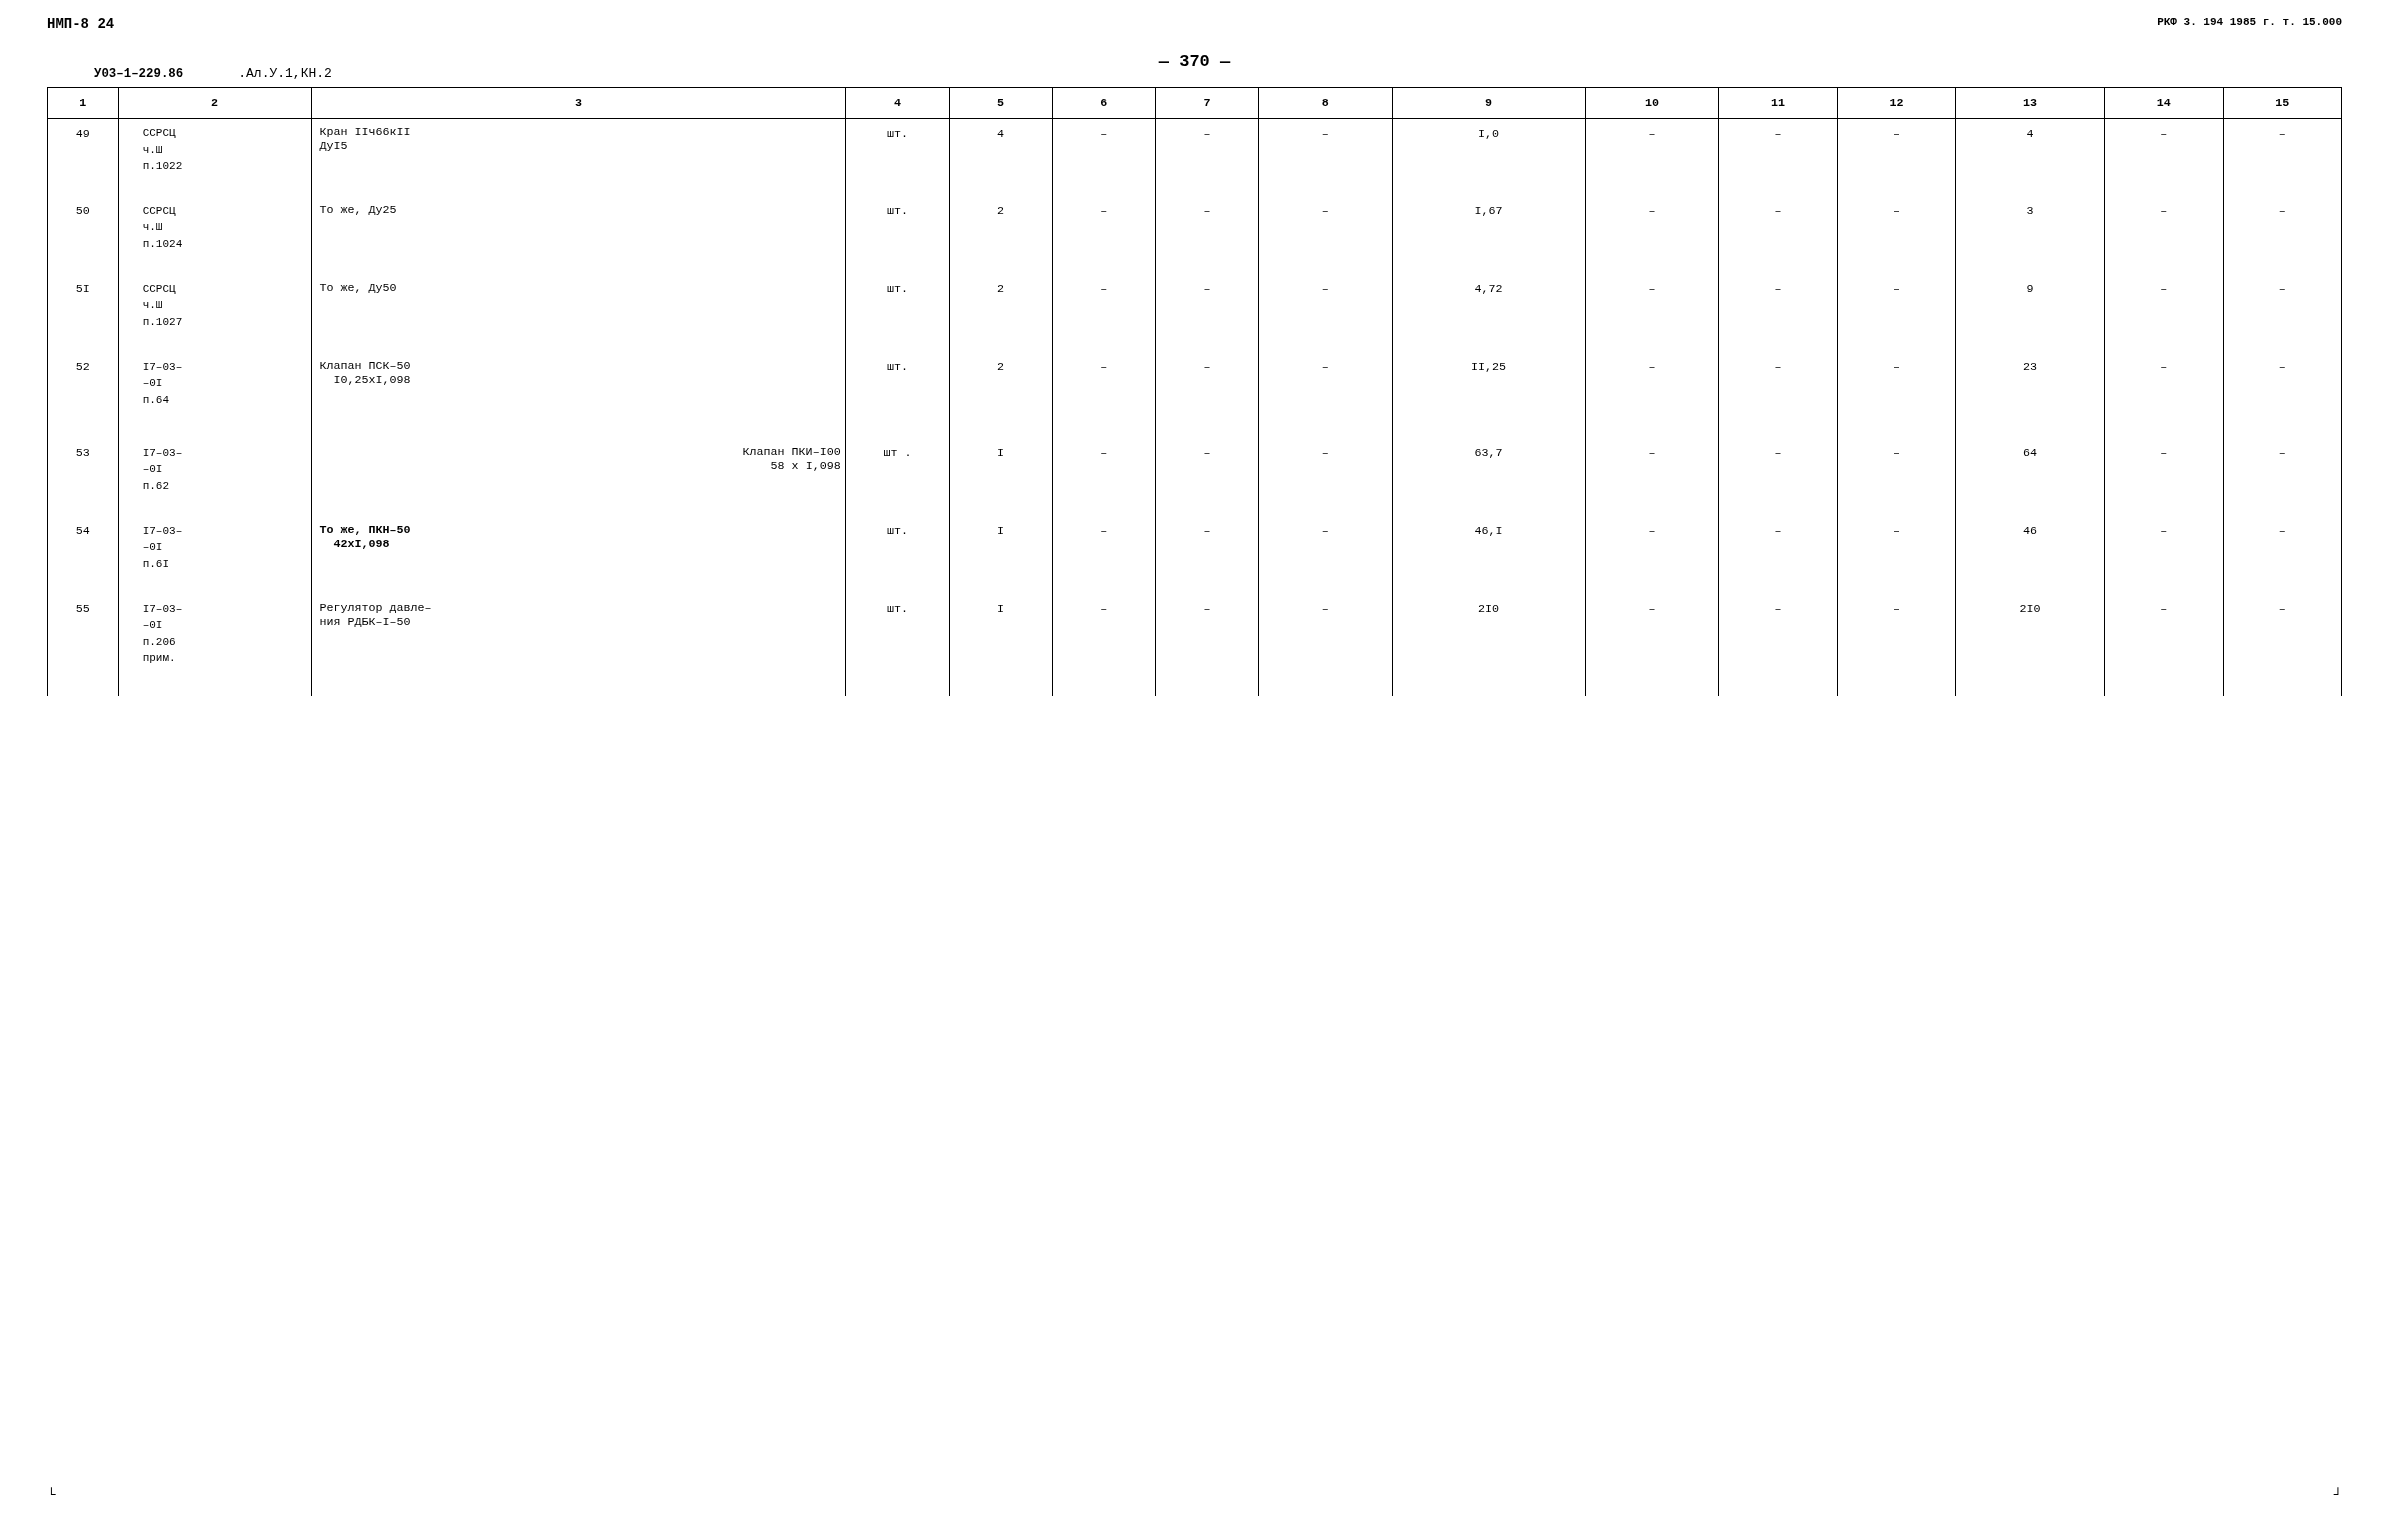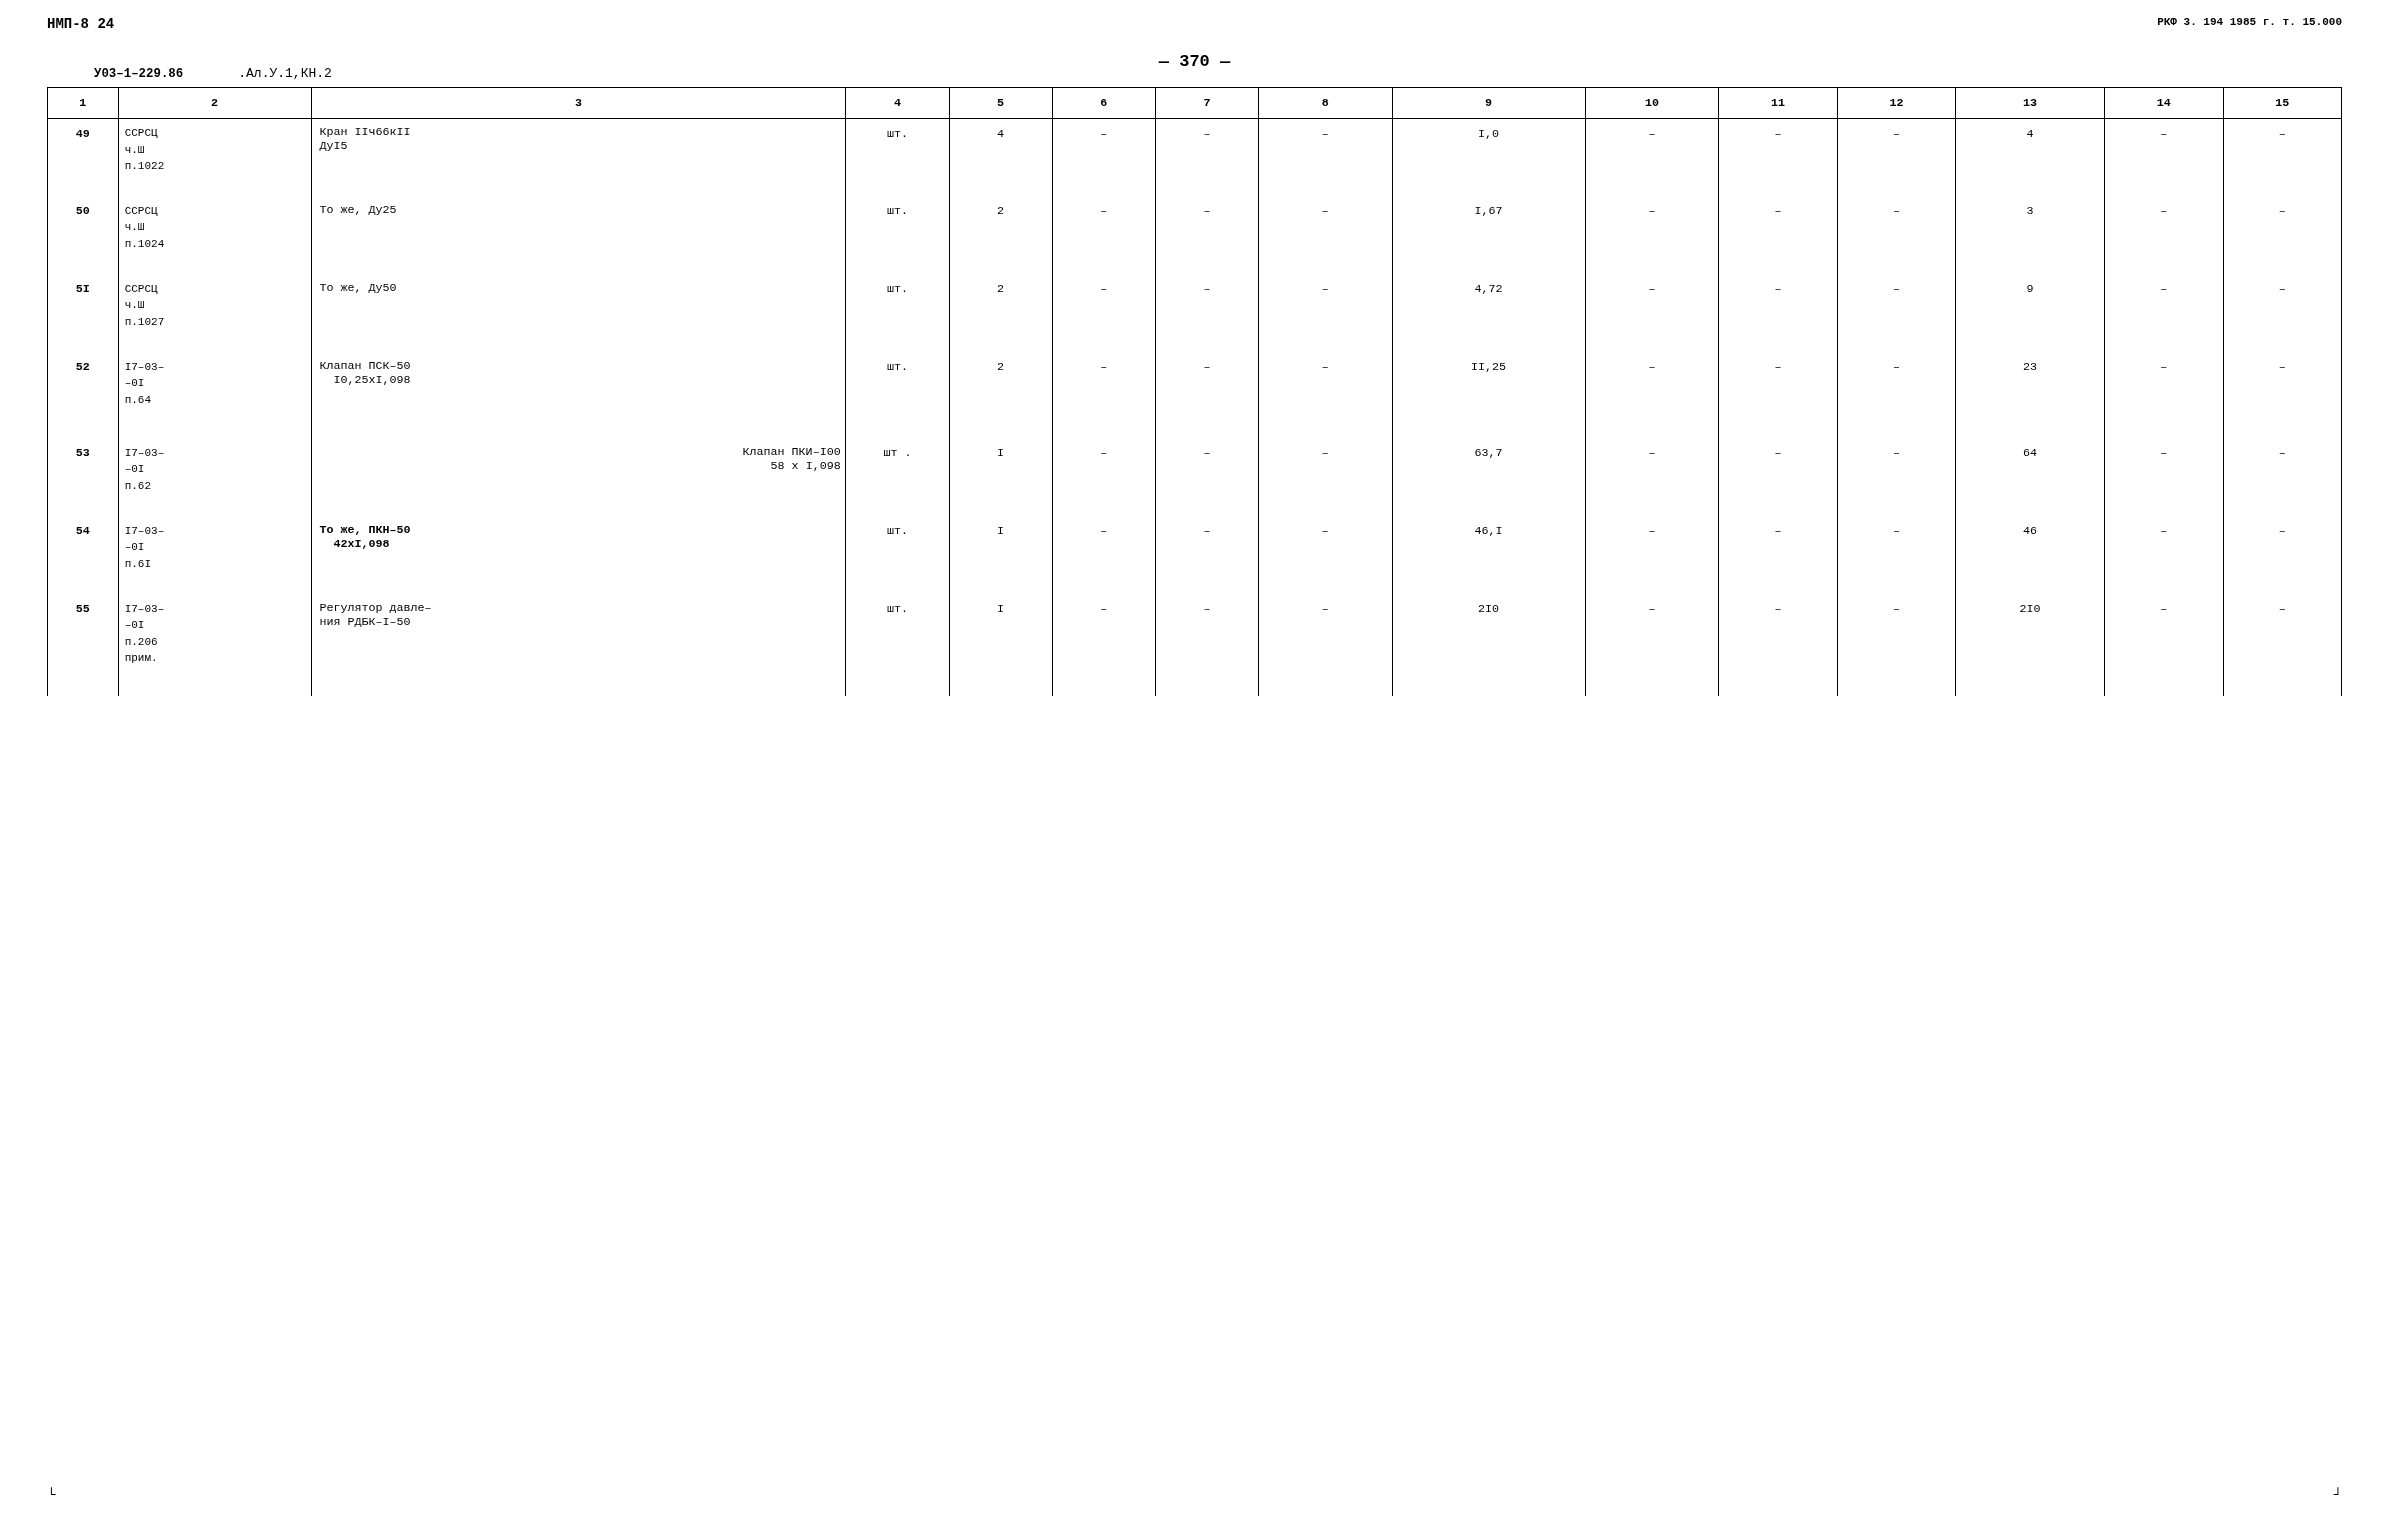--- a/index.html
+++ b/index.html
@@ -107,30 +107,29 @@
       height: 70px;
     }
 
     .data-row td.col3-cell {
       text-align: left;
       padding-left: 7.8px;
     }
 
     .data-row td.col2-cell {
       text-align: left;
-      padding-left: 6px;
+      padding-left: 24px;
       font-size: 11px;
       line-height: 1.4;
     }
 
     .data-row td.num-cell {
       text-align: center;
       vertical-align: top;
       padding-top: 7.8px;
-      font-weight: bold;
     }
 
     .data-row td.dash-cell {
       text-align: center;
       vertical-align: top;
       padding-top: 7.8px;
     }
 
     .data-row td.val-cell {
       text-align: center;

